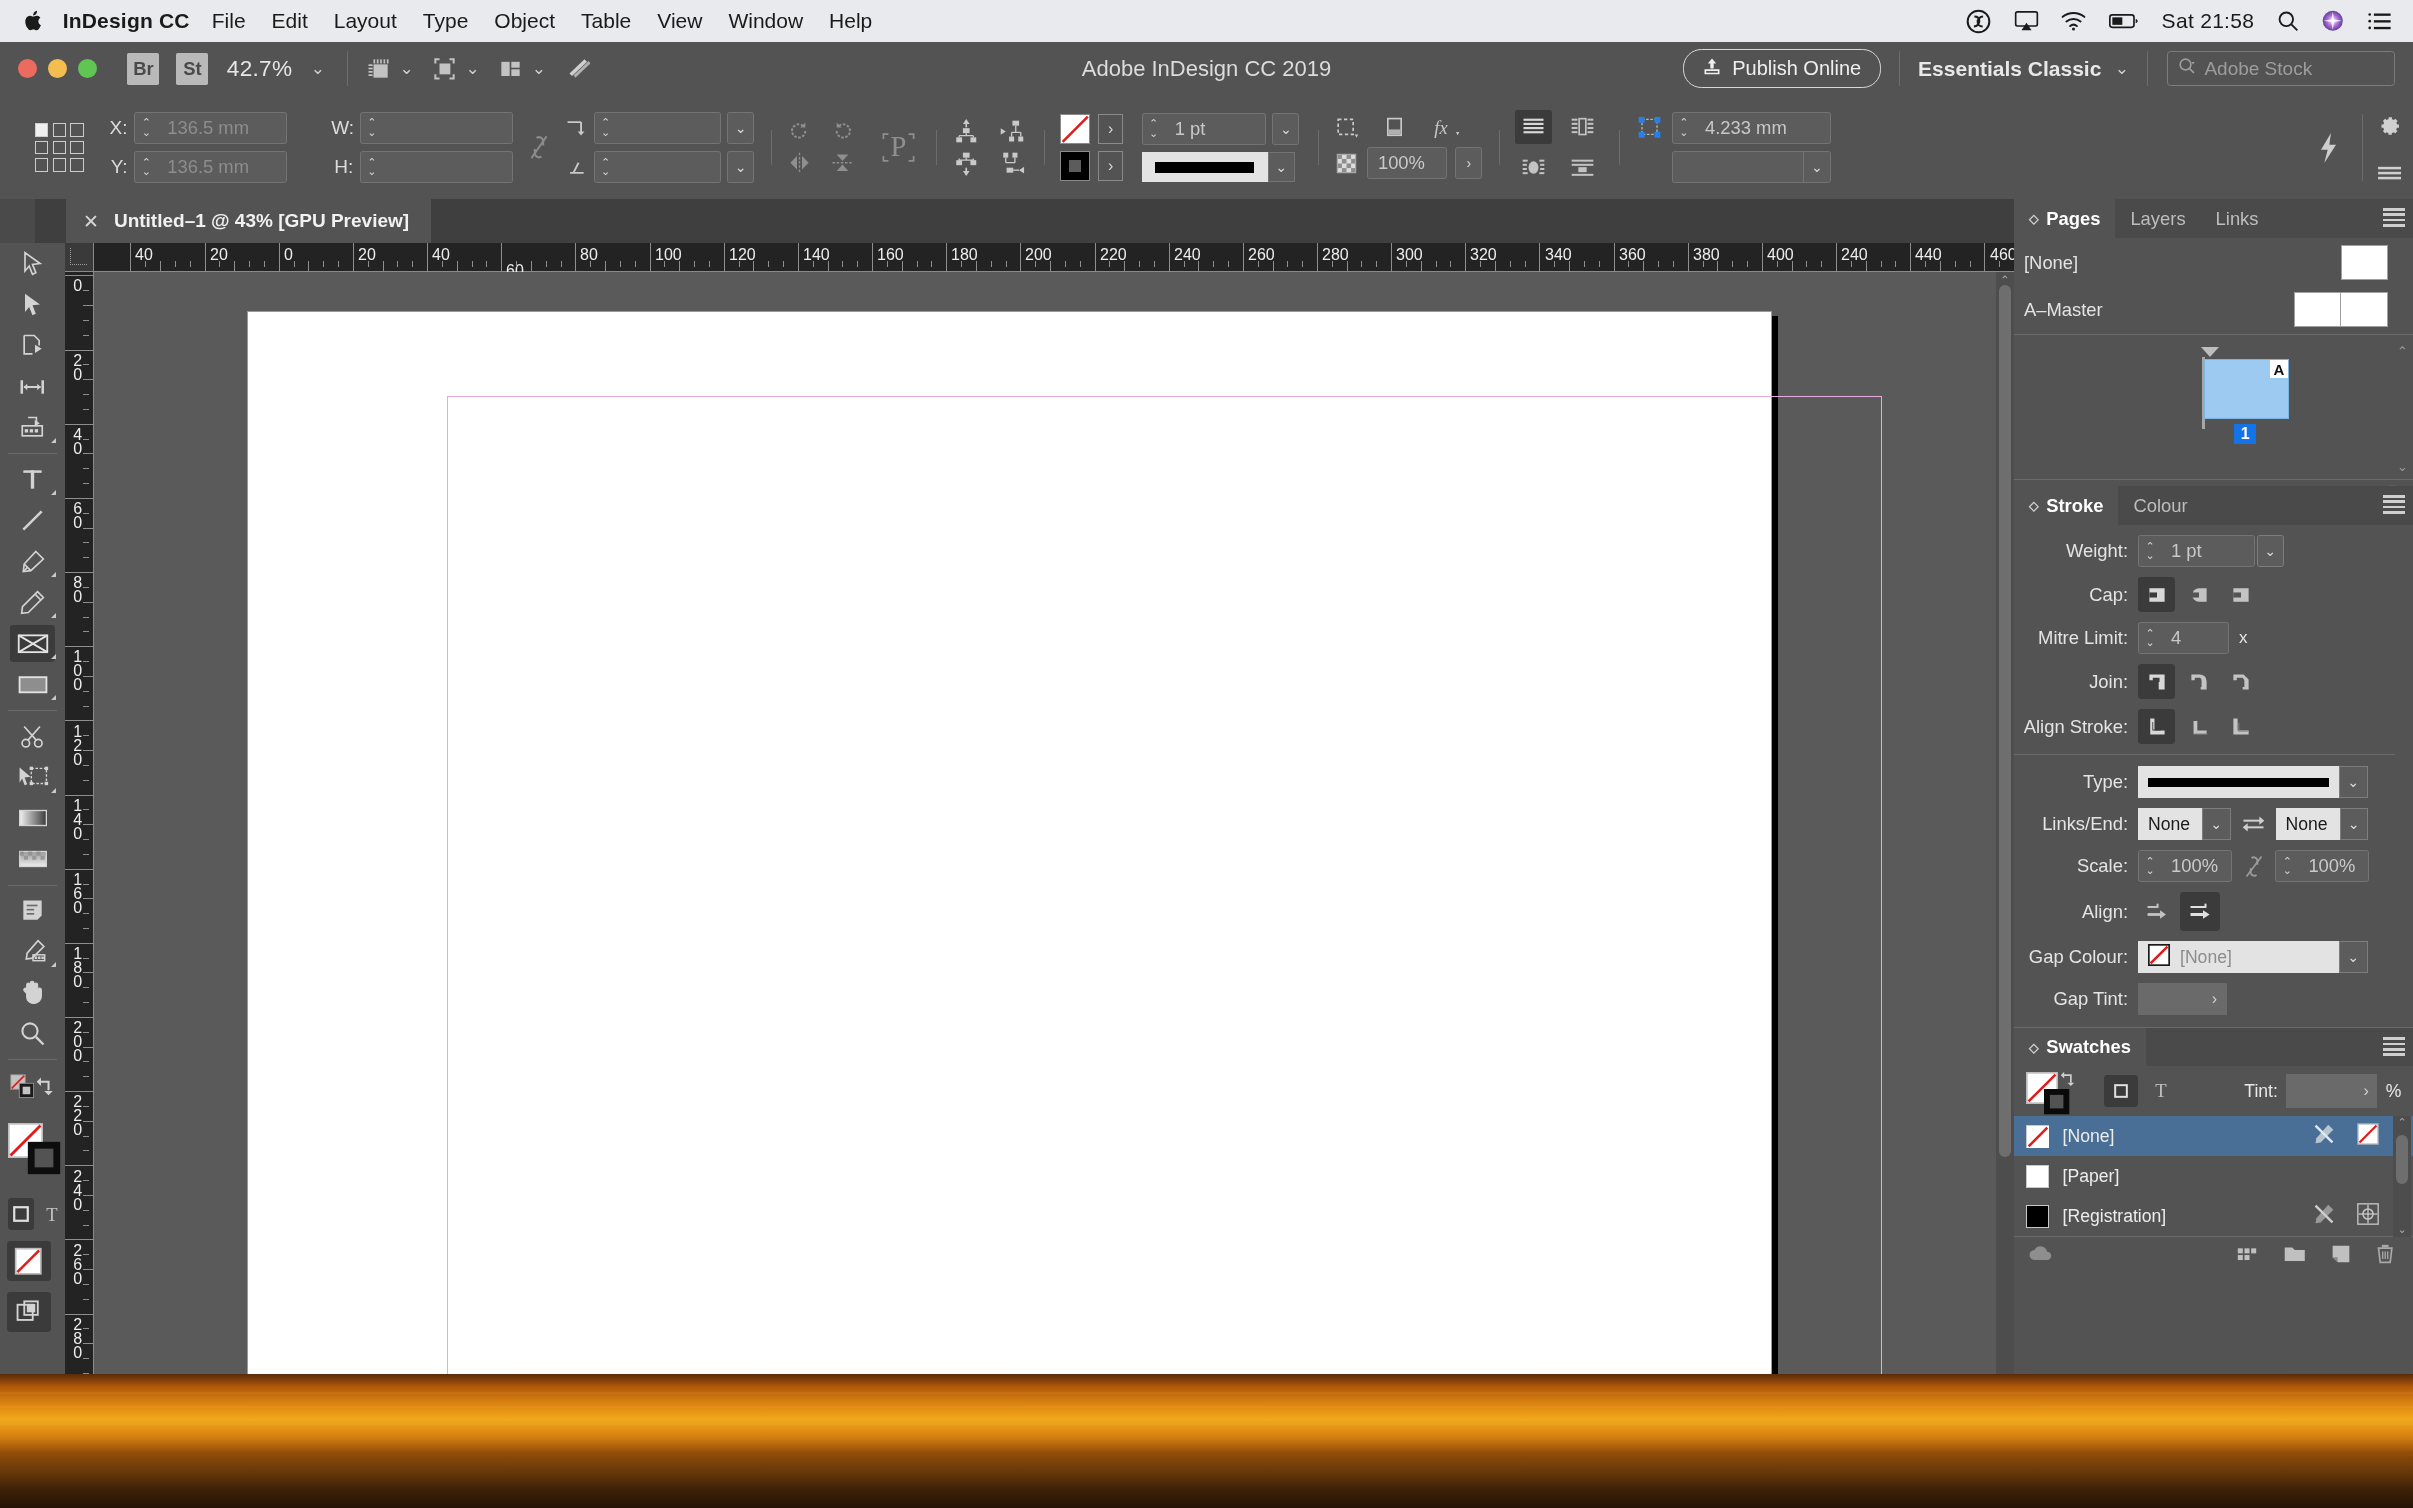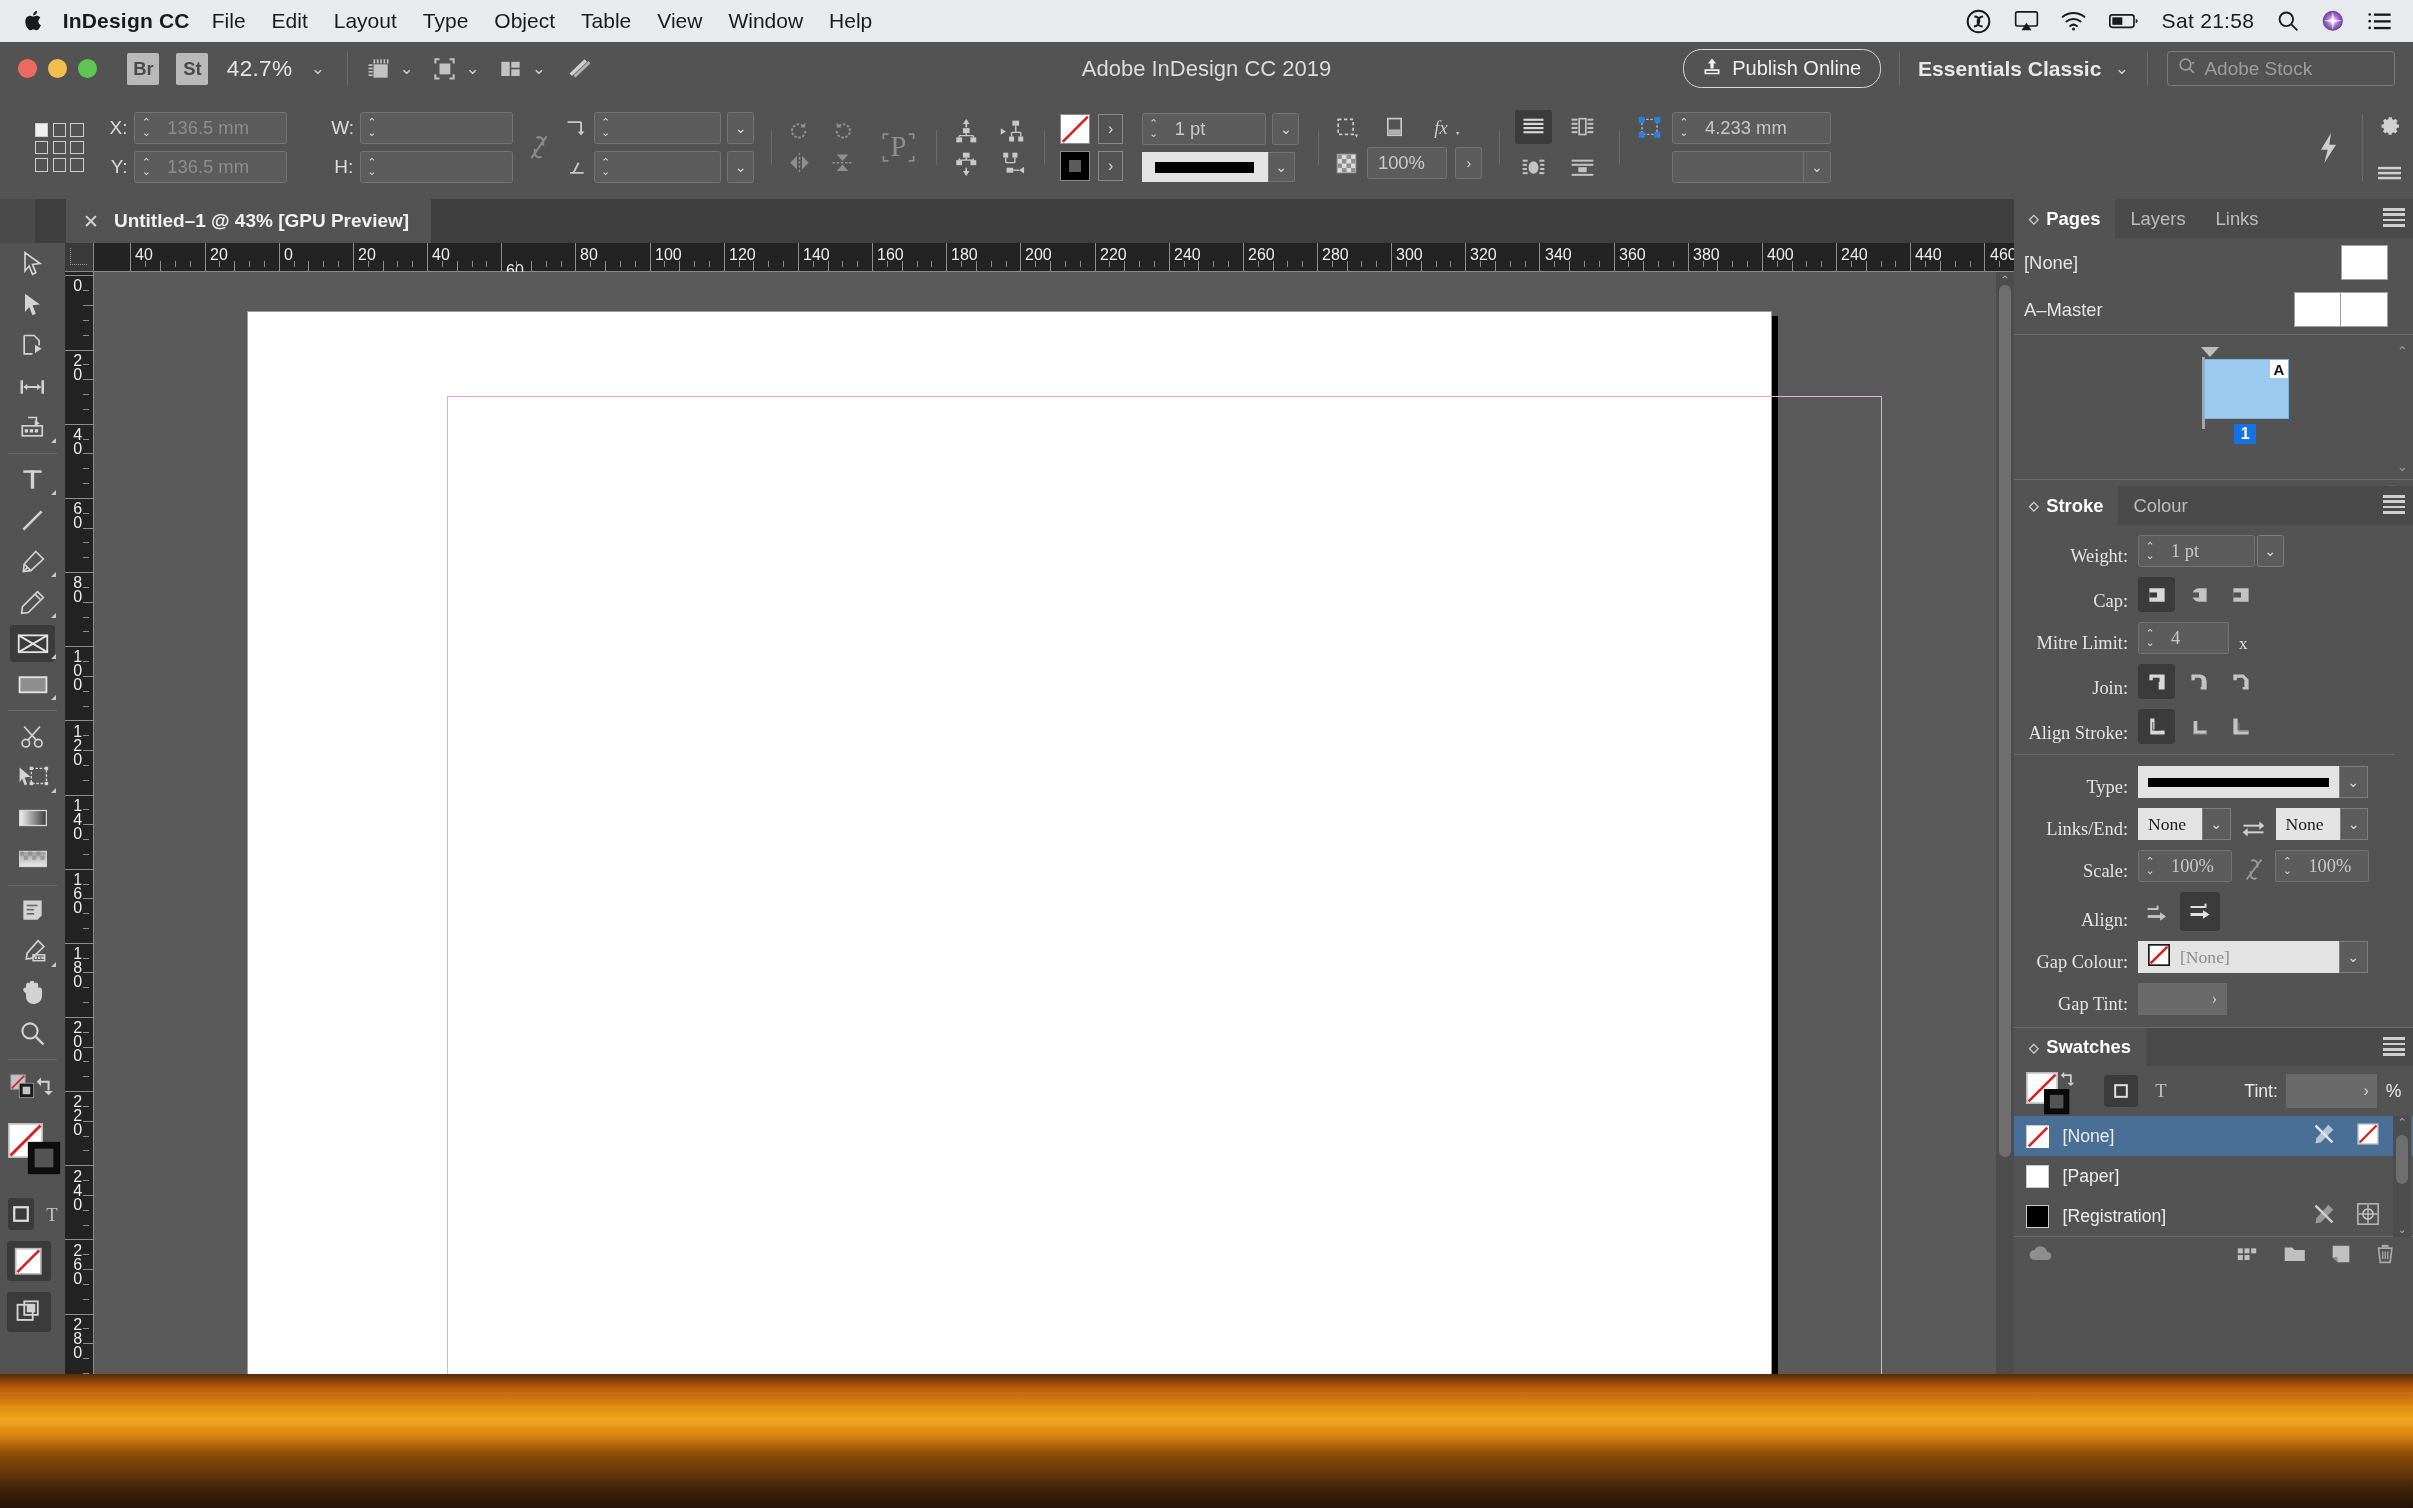--- a/index.html
+++ b/index.html
@@ -208,21 +208,21 @@
   .panel-body { background: #535353; }
   .master-row { display:flex; align-items:center; height: 37px; color: #e3e3e3; font-size: 18.4px; padding: 0 10px; }
   .master-thumb { background:#fff; border: 0.8px solid #a0a0a0; }
 
   .pg-footer {
     display:flex; align-items:center; height: 35px; color:#e1e1e1; font-size: 17.6px; padding: 0 11.7px;
     border-top: 0.8px solid #6a6a6a;
   }
   .pg-footer .sp { margin-left: auto; display:flex; gap: 18.4px; align-items:center; }
 
-  .stroke-row { display: flex; align-items: flex-end; margin: 0 0 10px 0; font-family: Liberation Serif, serif; }
+  .stroke-row { display: flex; align-items: center; margin: 0 0 10px 0; }
   .stroke-label { color: #e4e4e4; font-size: 18.4px; text-align: right; padding-right: 10px; }
   .mini-btn { width: 34px; height: 32px; display:flex;align-items:center;justify-content:center; border-radius:3.4px; }
   .mini-btn.on { background: #3b3b3b; }
   .lightfield {
     background: #e3e3e3; color: #1a1a1a; font-size: 17.6px; height: 32px;
     display:flex; align-items:center; padding: 0 10px;
   }
   .darkdd {
     width: 28.5px; height: 32px; background:#5c5c5c; border:0.8px solid #7d7d7d;
     display:flex;align-items:center;justify-content:center;color:#dcdcdc;font-size:14.2px;

